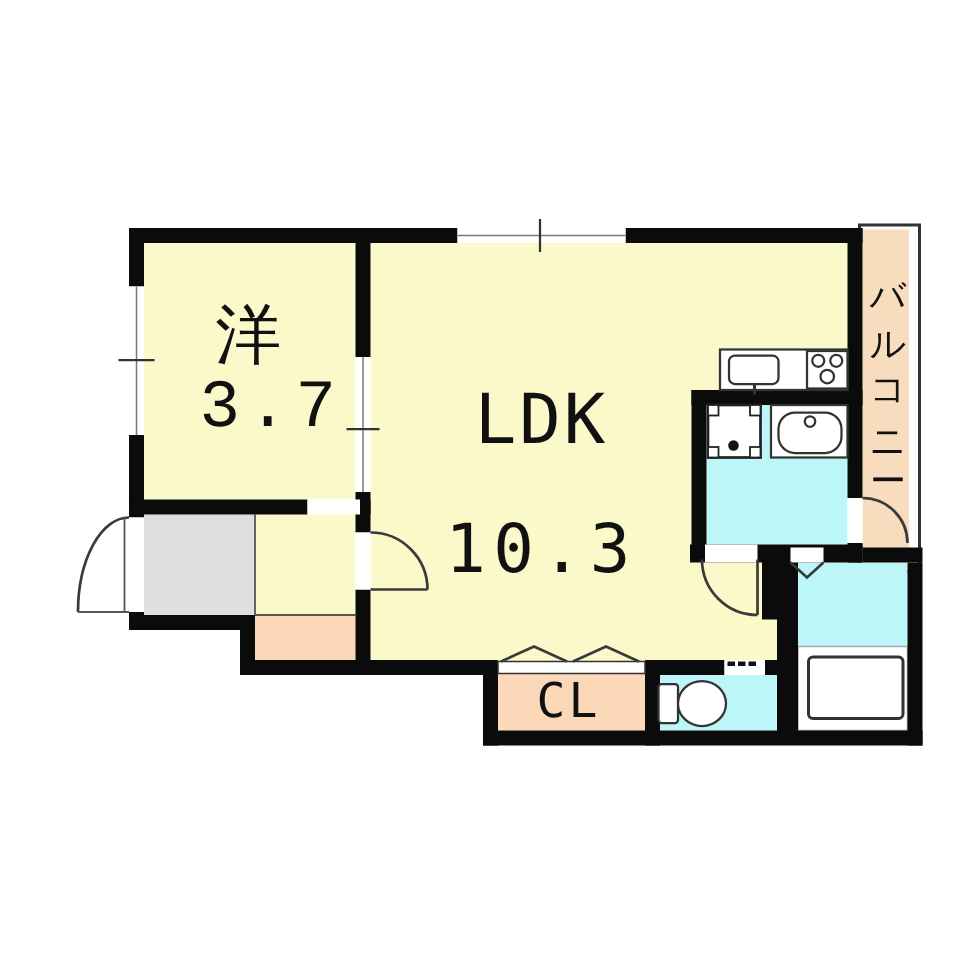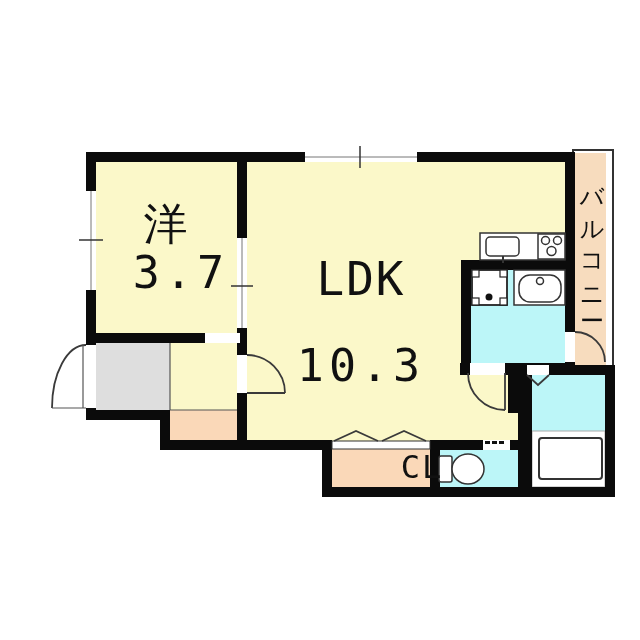--- a/index.html
+++ b/index.html
@@ -6,24 +6,24 @@
   #stage{position:relative;width:640px;height:640px;background:#ffffff;overflow:hidden;
          font-family:"DejaVu Sans Mono","Liberation Mono",monospace;}
   #plan-svg{position:absolute;left:0;top:0;}
   .w{fill:#0b0b0b;}
   .wh{fill:#ffffff;}
   .ln{stroke:#3a3a3a;stroke-width:1.8;fill:none;}
   .thin{stroke:#555;stroke-width:1.2;fill:none;}
   .fx{fill:#ffffff;stroke:#333;stroke-width:1.5;}
   .lbl{position:absolute;color:#111;text-align:center;line-height:1;}
   .lbl-yo{left:96px;top:202px;width:141px;font-size:44px;letter-spacing:2px;}
-  .lbl-yosize{left:96px;top:250px;width:170px;font-size:45px;letter-spacing:5px;}
+  .lbl-yosize{left:96px;top:250px;width:170px;font-size:45px;letter-spacing:5px;font-family:Liberation Mono, monospace;}
   .lbl-ldk{left:247px;top:256px;width:228px;font-size:46px;letter-spacing:2px;}
   .lbl-ldksize{left:247px;top:308px;width:228px;font-size:45px;letter-spacing:5px;margin-top:35px;}
-  .lbl-cl{left:332px;top:451px;width:94px;font-size:32px;letter-spacing:2px;padding-left:43px;}
+  .lbl-cl{left:332px;top:451px;width:94px;font-size:32px;letter-spacing:2px;}
   .lbl-balcony{left:577px;top:170px;width:30px;height:210px;font-size:24px;
                writing-mode:vertical-rl;text-orientation:upright;letter-spacing:7px;
                text-align:left;line-height:30px;}
 </style>
 </head>
 <body>
 
 <div id="stage">
   <svg id="plan-svg" width="640" height="640" viewBox="0 0 640 640">
 

